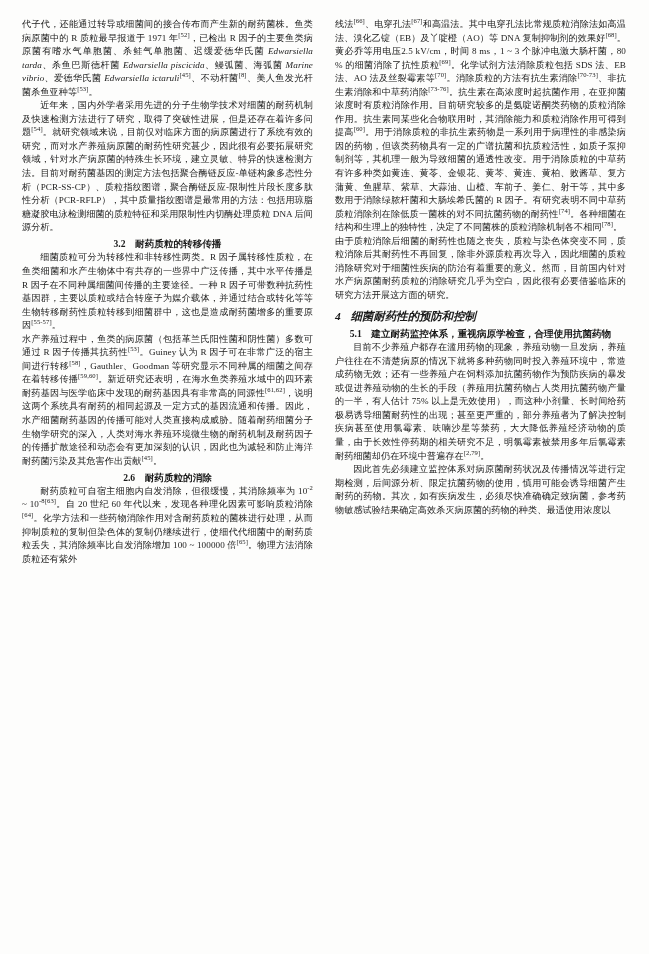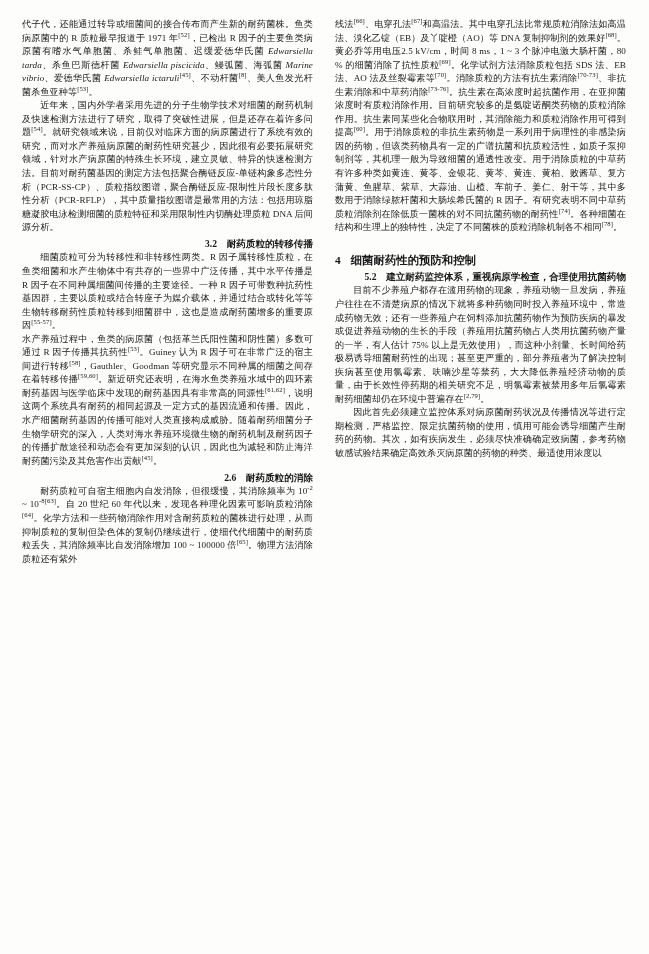--- a/index.html
+++ b/index.html
@@ -53,49 +53,50 @@
     padding-top: 3px;
   }
   .sec-head-big .num {
     margin-right: 10px;
   }
   .sec-head-sub {
     margin: 0;
     font-size: 9.6px;
     line-height: 14.2px;
     font-weight: bold;
-    text-align: right;
+    text-align: center;
     padding-top: 1px;
   }
   sup {
     font-size: 6.6px;
     line-height: 0;
     vertical-align: super;
   }
   .ital {
     font-style: italic;
   }
   .sp2 { margin-top: 1.5px; }
-  .sp3 { margin-top: 14px; }
+  .sp3 { margin-top: 3px; font-style: italic; }
 </style>
 </head>
 <body>
 
 <div class="page">
   <div class="columns">
     <div class="col" id="col-left">
         <p class="">代子代，还能通过转导或细菌间的接合传布而产生新的耐药菌株。鱼类病原菌中的 R 质粒最早报道于 1971 年<sup>[52]</sup>，已检出 R 因子的主要鱼类病原菌有嗜水气单胞菌、杀鲑气单胞菌、迟缓爱德华氏菌 <span class="ital">Edwarsiella tarda</span>、杀鱼巴斯德杆菌 <span class="ital">Edwarsiella piscicida</span>、鳗弧菌、海弧菌 <span class="ital">Marine vibrio</span>、爱德华氏菌 <span class="ital">Edwarsiella ictaruli</span><sup>[45]</sup>、不动杆菌<sup>[8]</sup>、美人鱼发光杆菌杀鱼亚种等<sup>[53]</sup>。</p>
         <p class="indent">近年来，国内外学者采用先进的分子生物学技术对细菌的耐药机制及快速检测方法进行了研究，取得了突破性进展，但是还存在着许多问题<sup>[54]</sup>。就研究领域来说，目前仅对临床方面的病原菌进行了系统有效的研究，而对水产养殖病原菌的耐药性研究甚少，因此很有必要拓展研究领域，针对水产病原菌的特殊生长环境，建立灵敏、特异的快速检测方法。目前对耐药菌基因的测定方法包括聚合酶链反应-单链构象多态性分析（PCR-SS-CP）、质粒指纹图谱，聚合酶链反应-限制性片段长度多肽性分析（PCR-RFLP），其中质量指纹图谱是最常用的方法：包括用琼脂糖凝胶电泳检测细菌的质粒特征和采用限制性内切酶处理质粒 DNA 后间源分析。</p>
         <div class="sec-head-sub sp2">3.2　耐药质粒的转移传播</div>
         <p class="indent">细菌质粒可分为转移性和非转移性两类。R 因子属转移性质粒，在鱼类细菌和水产生物体中有共存的一些界中广泛传播，其中水平传播是 R 因子在不同种属细菌间传播的主要途径。一种 R 因子可带数种抗药性基因群，主要以质粒或结合转座子为媒介载体，并通过结合或转化等等生物转移耐药性质粒转移到细菌群中，这也是造成耐药菌增多的重要原因<sup>[55-57]</sup>。</p>
         <p class="">水产养殖过程中，鱼类的病原菌（包括革兰氏阳性菌和阴性菌）多数可通过 R 因子传播其抗药性<sup>[53]</sup>。Guiney 认为 R 因子可在非常广泛的宿主间进行转移<sup>[58]</sup>，Gauthler、Goodman 等研究显示不同种属的细菌之间存在着转移传播<sup>[59,60]</sup>。新近研究还表明，在海水鱼类养殖水域中的四环素耐药基因与医学临床中发现的耐药基因具有非常高的同源性<sup>[61,62]</sup>，说明这两个系统具有耐药的相同起源及一定方式的基因流通和传播。因此，水产细菌耐药基因的传播可能对人类直接构成威胁。随着耐药细菌分子生物学研究的深入，人类对海水养殖环境微生物的耐药机制及耐药因子的传播扩散途径和动态会有更加深刻的认识，因此也为减轻和防止海洋耐药菌污染及其危害作出贡献<sup>[45]</sup>。</p>
         <div class="sec-head-sub sp2">2.6　耐药质粒的消除</div>
         <p class="indent">耐药质粒可自宿主细胞内自发消除，但很缓慢，其消除频率为 10<sup>-2</sup> ~ 10<sup>-8</sup><sup>[63]</sup>。自 20 世纪 60 年代以来，发现各种理化因素可影响质粒消除<sup>[64]</sup>。化学方法和一些药物消除作用对含耐药质粒的菌株进行处理，从而抑制质粒的复制但染色体的复制仍继续进行，使细代代细菌中的耐药质粒丢失，其消除频率比自发消除增加 100 ~ 100000 倍<sup>[65]</sup>。物理方法消除质粒还有紫外</p>
       </div>
     <div class="col" id="col-right">
         <p class="">线法<sup>[66]</sup>、电穿孔法<sup>[67]</sup>和高温法。其中电穿孔法比常规质粒消除法如高温法、溴化乙锭（EB）及丫啶橙（AO）等 DNA 复制抑制剂的效果好<sup>[68]</sup>。黄必乔等用电压2.5 kV/cm，时间 8 ms，1 ~ 3 个脉冲电激大肠杆菌，80 % 的细菌消除了抗性质粒<sup>[69]</sup>。化学试剂方法消除质粒包括 SDS 法、EB 法、AO 法及丝裂霉素等<sup>[70]</sup>。消除质粒的方法有抗生素消除<sup>[70-73]</sup>、非抗生素消除和中草药消除<sup>[73-76]</sup>。抗生素在高浓度时起抗菌作用，在亚抑菌浓度时有质粒消除作用。目前研究较多的是氨啶诺酮类药物的质粒消除作用。抗生素同某些化合物联用时，其消除能力和质粒消除作用可得到提高<sup>[60]</sup>。用于消除质粒的非抗生素药物是一系列用于病理性的非感染病因的药物，但该类药物具有一定的广谱抗菌和抗质粒活性，如质子泵抑制剂等，其机理一般为导致细菌的通透性改变。用于消除质粒的中草药有许多种类如黄连、黄苓、金银花、黄芩、黄连、黄柏、败酱草、复方蒲黄、鱼腥草、紫草、大蒜油、山楂、车前子、姜仁、射干等，其中多数用于消除绿脓杆菌和大肠埃希氏菌的 R 因子。有研究表明不同中草药质粒消除剂在除低质一菌株的对不同抗菌药物的耐药性<sup>[74]</sup>。各种细菌在结构和生理上的独特性，决定了不同菌株的质粒消除机制各不相同<sup>[78]</sup>。</p>
+        <p class="">由于质粒消除后细菌的耐药性也随之丧失，质粒与染色体突变不同，质粒消除后其耐药性不再回复，除非外源质粒再次导入，因此细菌的质粒消除研究对于细菌性疾病的防治有着重要的意义。然而，目前国内针对水产病原菌耐药质粒的消除研究几乎为空白，因此很有必要借鉴临床的研究方法开展这方面的研究。</p>
         <div class="sec-head-big sp3"><span class="num">4</span><span>细菌耐药性的预防和控制</span></div>
-        <div class="sec-head-sub sp2">5.2　建立耐药监控体系，重视病原学检查，合理使用抗菌药物</div>
+        <div class="sec-head-sub sp2">5.1　建立耐药监控体系，重视病原学检查，合理使用抗菌药物</div>
         <p class="indent">目前不少养殖户都存在滥用药物的现象，养殖动物一旦发病，养殖户往往在不清楚病原的情况下就将多种药物同时投入养殖环境中，常造成药物无效；还有一些养殖户在饲料添加抗菌药物作为预防疾病的暴发或促进养殖动物的生长的手段（养殖用抗菌药物占人类用抗菌药物产量的一半，有人估计 75% 以上是无效使用），而这种小剂量、长时间给药极易诱导细菌耐药性的出现；甚至更严重的，部分养殖者为了解决控制疾病甚至使用氯霉素、呋喃沙星等禁药，大大降低养殖经济动物的质量，由于长效性停药期的相关研究不足，明氯霉素被禁用多年后氯霉素耐药细菌却仍在环境中普遍存在<sup>[2,79]</sup>。</p>
-        <p class="indent">因此首先必须建立监控体系对病原菌耐药状况及传播情况等进行定期检测，严格监控、限定抗菌药物的使用，慎用可能会诱导细菌产生耐药的药物。其次，如有疾病发生，必须尽快准确确定致病菌，参考药物敏感试验结果确定高效杀灭病原菌的药物的种类、最适使用浓度以</p>
+        <p class="indent">因此首先必须建立监控体系对病原菌耐药状况及传播情况等进行定期检测，后间源分析、限定抗菌药物的使用，慎用可能会诱导细菌产生耐药的药物。其次，如有疾病发生，必须尽快准确确定致病菌，参考药物敏感试验结果确定高效杀灭病原菌的药物的种类、最适使用浓度以</p>
       </div>
   </div>
 </div>
 
 </body></html>

